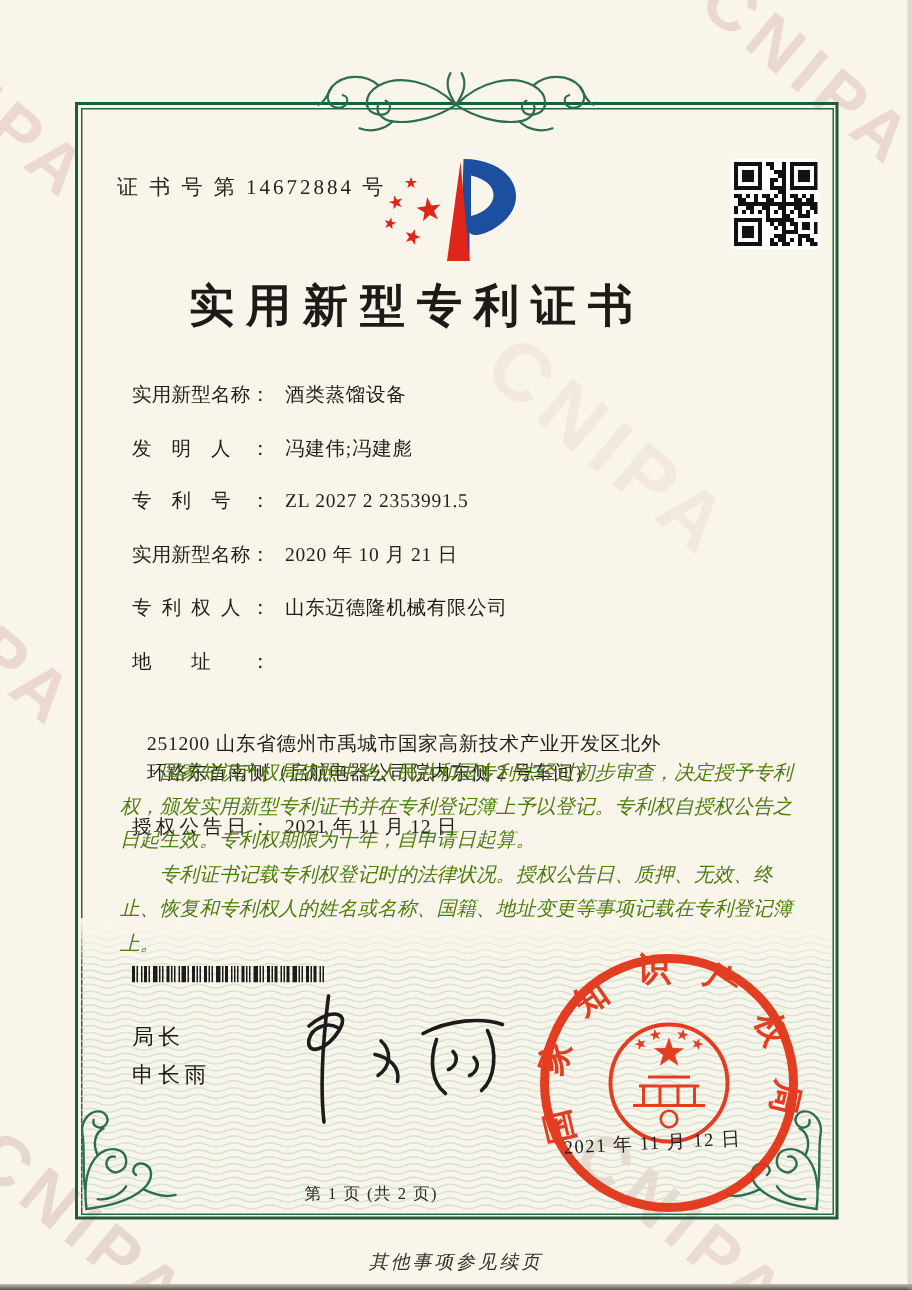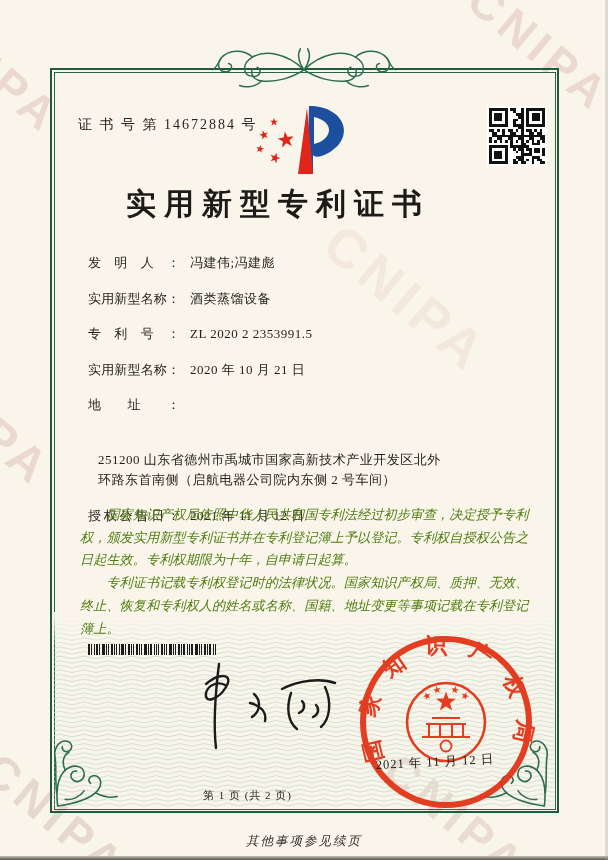--- a/index.html
+++ b/index.html
@@ -340,42 +340,45 @@
       <rect x="20" y="15" width="1" height="1" fill="#111"></rect>
       <rect x="20" y="16" width="1" height="1" fill="#111"></rect>
       <rect x="20" y="17" width="1" height="1" fill="#111"></rect>
       <rect x="20" y="20" width="1" height="1" fill="#111"></rect>
     </svg>
 
   <div class="title">实用新型专利证书</div>
 
   <div class="fields">
     <div class="frow">
+      <span class="flabel">实用新型名称：</span><span class="fvalue">酒类蒸馏设备</span>
+    </div>
+    <div class="frow">
       <span class="flabel">发明人：</span><span class="fvalue">冯建伟;冯建彪</span>
     </div>
     <div class="frow">
-      <span class="flabel">实用新型名称：</span><span class="fvalue">酒类蒸馏设备</span>
-    </div>
-    <div class="frow">
-      <span class="flabel">专利号：</span><span class="fvalue">ZL 2020 2 2353991.5</span>
+      <span class="flabel">专利号：</span><span class="fvalue">ZL 2027 2 2353991.5</span>
     </div>
     <div class="frow">
       <span class="flabel">实用新型名称：</span><span class="fvalue">2020 年 10 月 21 日</span>
+    </div>
+    <div class="frow">
+      <span class="flabel">专利权人：</span><span class="fvalue">山东迈德隆机械有限公司</span>
     </div>
     <div class="frow">
       <span class="flabel">地址：</span><span class="fvalue addr">251200 山东省德州市禹城市国家高新技术产业开发区北外环路东首南侧（启航电器公司院内东侧 2 号车间）</span>
     </div>
     <div class="frow">
       <span class="flabel">授权公告日：</span><span class="fvalue">2021 年 11 月 12 日</span>
     </div>
   </div>
 
   <div class="body-text">
     <p>国家知识产权局依照中华人民共和国专利法经过初步审查，决定授予专利权，颁发实用新型专利证书并在专利登记簿上予以登记。专利权自授权公告之日起生效。专利权期限为十年，自申请日起算。</p>
-    <p>专利证书记载专利权登记时的法律状况。国家知识产权局、质押、无效、终止、恢复和专利权人的姓名或名称、国籍、地址变更等事项记载在专利登记簿上。</p>
+    <p>专利证书记载专利权登记时的法律状况。授权公告日、质押、无效、终止、恢复和专利权人的姓名或名称、国籍、地址变更等事项记载在专利登记簿上。</p>
   </div>
 
   <svg id="barcode" class="barcode" width="156" height="11" viewBox="0 0 156 11">
       <rect x="0" y="0" width="2" height="11" fill="#1c1c1c"></rect>
       <rect x="3" y="0" width="1" height="11" fill="#1c1c1c"></rect>
       <rect x="6" y="0" width="1" height="11" fill="#1c1c1c"></rect>
       <rect x="8" y="0" width="2" height="11" fill="#1c1c1c"></rect>
       <rect x="11" y="0" width="1" height="11" fill="#1c1c1c"></rect>
       <rect x="14" y="0" width="3" height="11" fill="#1c1c1c"></rect>
       <rect x="18" y="0" width="1" height="11" fill="#1c1c1c"></rect>
@@ -413,20 +416,24 @@
       <rect x="107" y="0" width="3" height="11" fill="#1c1c1c"></rect>
       <rect x="111" y="0" width="1" height="11" fill="#1c1c1c"></rect>
       <rect x="113" y="0" width="1" height="11" fill="#1c1c1c"></rect>
       <rect x="116" y="0" width="2" height="11" fill="#1c1c1c"></rect>
       <rect x="119" y="0" width="1" height="11" fill="#1c1c1c"></rect>
       <rect x="121" y="0" width="2" height="11" fill="#1c1c1c"></rect>
       <rect x="125" y="0" width="1" height="11" fill="#1c1c1c"></rect>
       <rect x="127" y="0" width="1" height="11" fill="#1c1c1c"></rect>
     </svg>
 
+  <div class="officer">
+    <div>局长</div>
+    <div>申长雨</div>
+  </div>
 
   <svg class="signature" width="170" height="92" viewBox="0 0 170 92">
     <g fill="none" stroke="#1c1c1c" stroke-width="2.4" stroke-linecap="round">
       <path d="M28,24 C42,12 56,14 48,27 C41,39 26,45 28,33 C30,25 40,21 47,25"></path>
       <path d="M41,4 C38,28 35,62 38,88"></path>
       <path d="M76,34 C83,40 83,51 74,57"></path>
       <path d="M72,43 C81,45 89,51 87,61"></path>
       <path d="M104,29 C121,20 143,18 157,23"></path>
       <path d="M113,33 C108,48 110,62 119,69"></path>
       <path d="M147,27 C154,42 152,59 143,67"></path>

